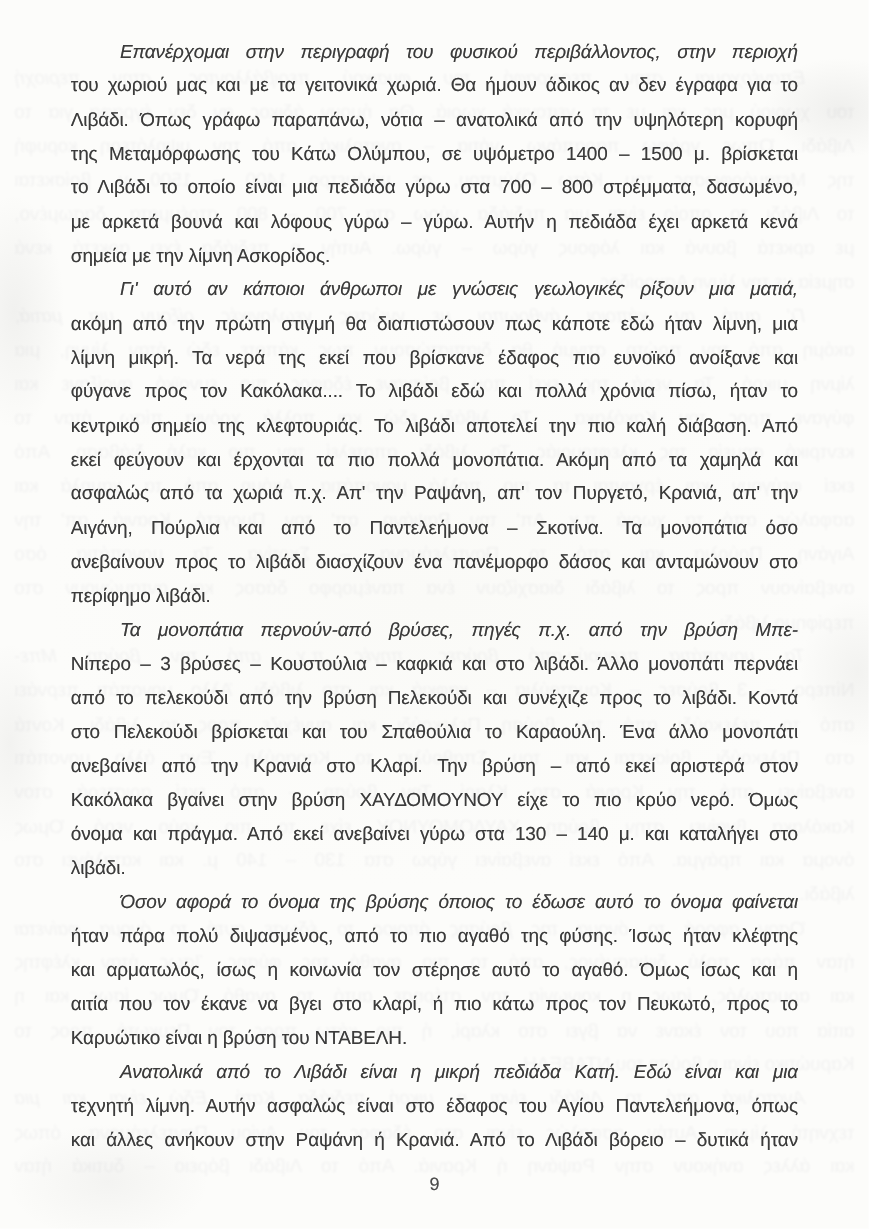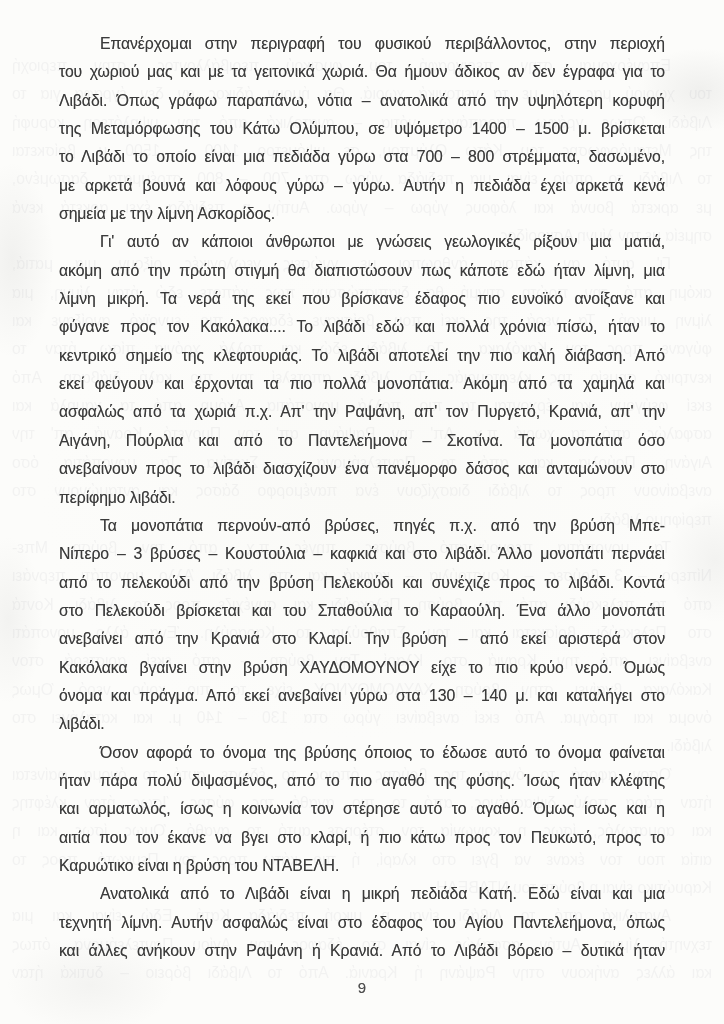--- a/index.html
+++ b/index.html
@@ -54,21 +54,21 @@
     text-shadow: 0 0 0.45px rgba(62,62,62,0.55);
   }
   .line {
     height: 28.35px;
     line-height: 28.35px;
     overflow: hidden;
     text-align: justify;
     text-align-last: justify;
     white-space: normal;
   }
-  .line.first { padding-left: 41px; }
+  .line.first { padding-left: 41px; font-style: italic; }
   .line.para-end { text-align-last: left; }
   .page-number {
     position: absolute;
     top: 979px;
     left: 59px;
     width: 606px;
     text-align: center;
     font-size: 15px;
     color: var(--page-number-ink);
     text-shadow: 0 0 0.4px rgba(77,77,77,0.5);

